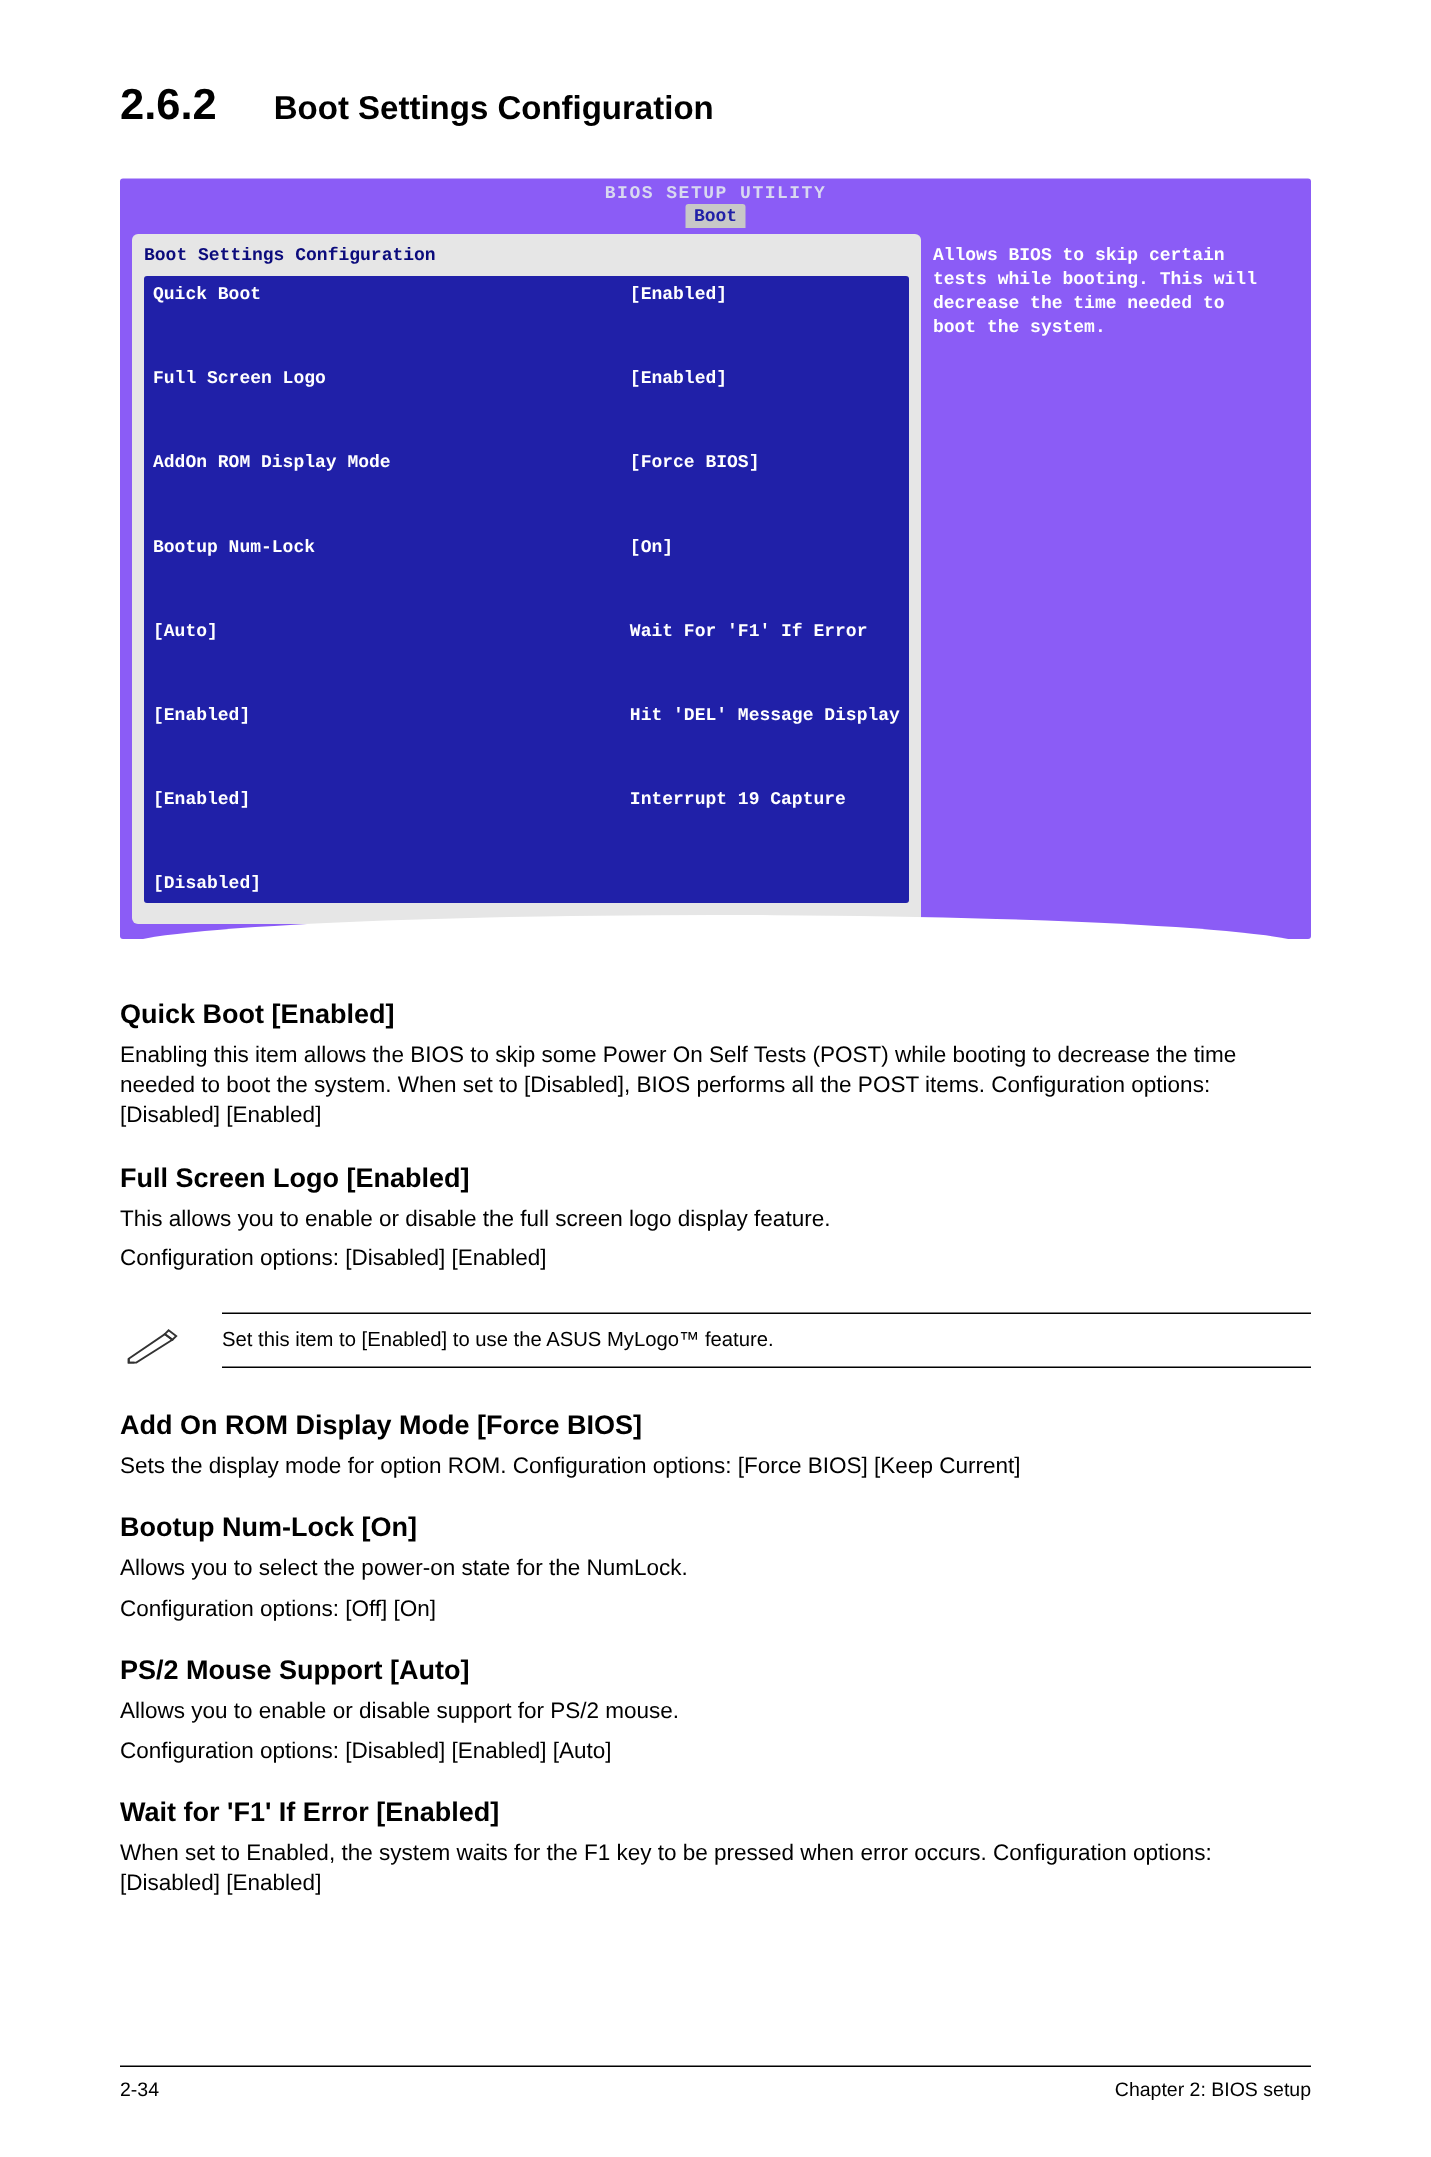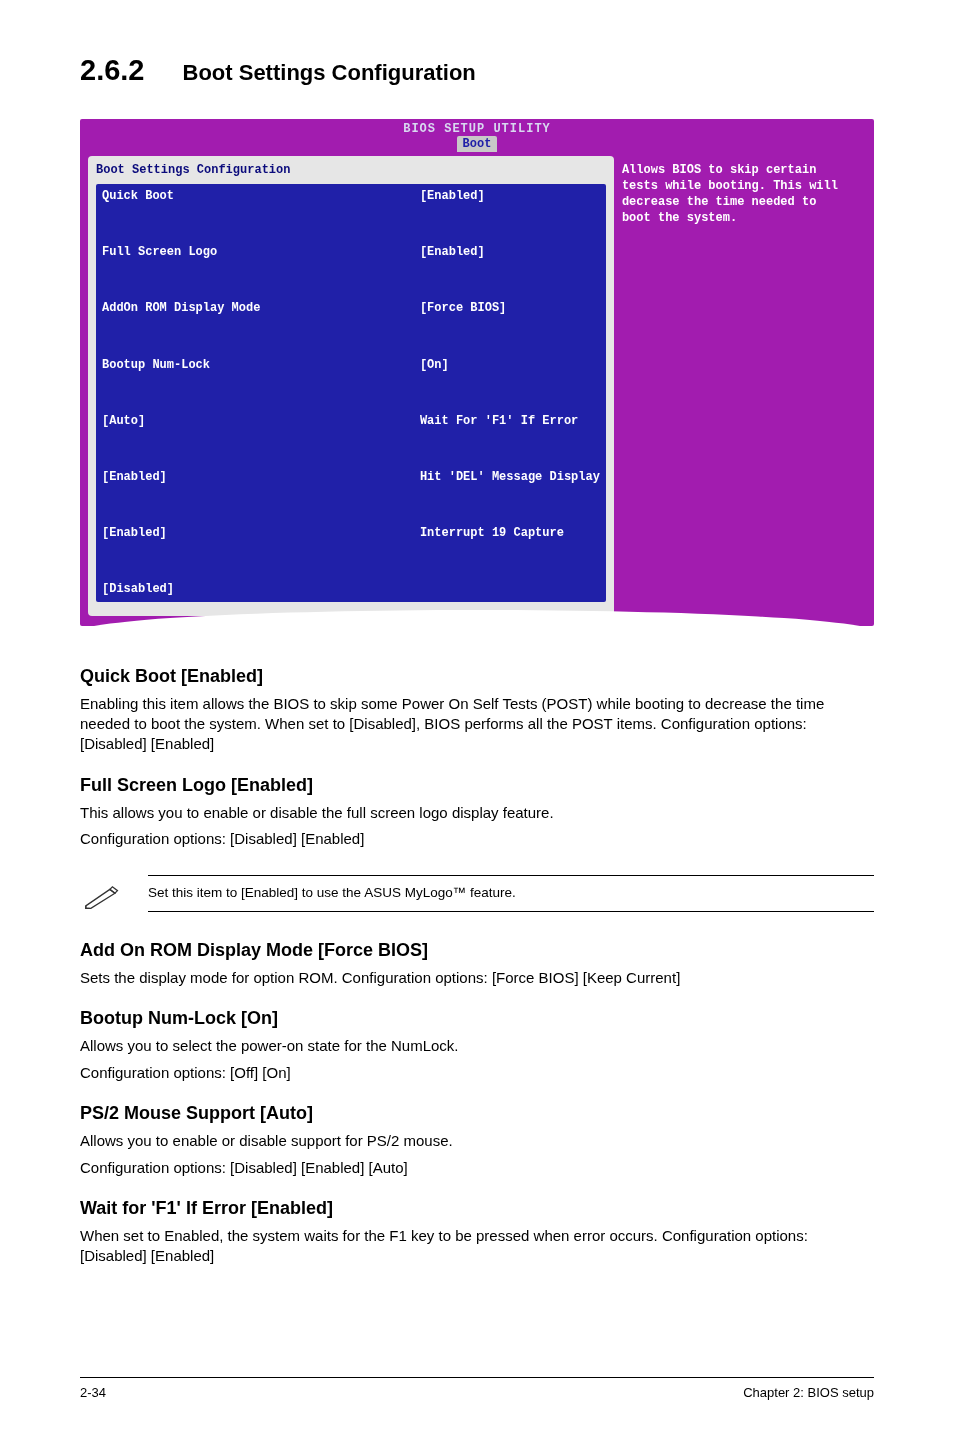--- a/index.html
+++ b/index.html
@@ -9,21 +9,21 @@
     margin: 0 auto;
     padding: 50px 80px 30px 80px;
     color: #000;
     font-size: 15px;
     line-height: 1.35;
   }
   .section-num { font-weight: bold; font-size: 29px; margin-right: 38px; }
   .section-title { font-weight: bold; font-size: 22px; }
   h1.section { margin-bottom: 28px; }
   .bios-box {
-    background: #a21caf;
+    background: #8b5cf6;
     color: #fff;
     border-radius: 2px;
     font-family: "Courier New", monospace;
     font-size: 12px;
     position: relative;
     margin: 0 0 6px 0;
     overflow: hidden;
   }
   .bios-titlebar {
     text-align: center;

